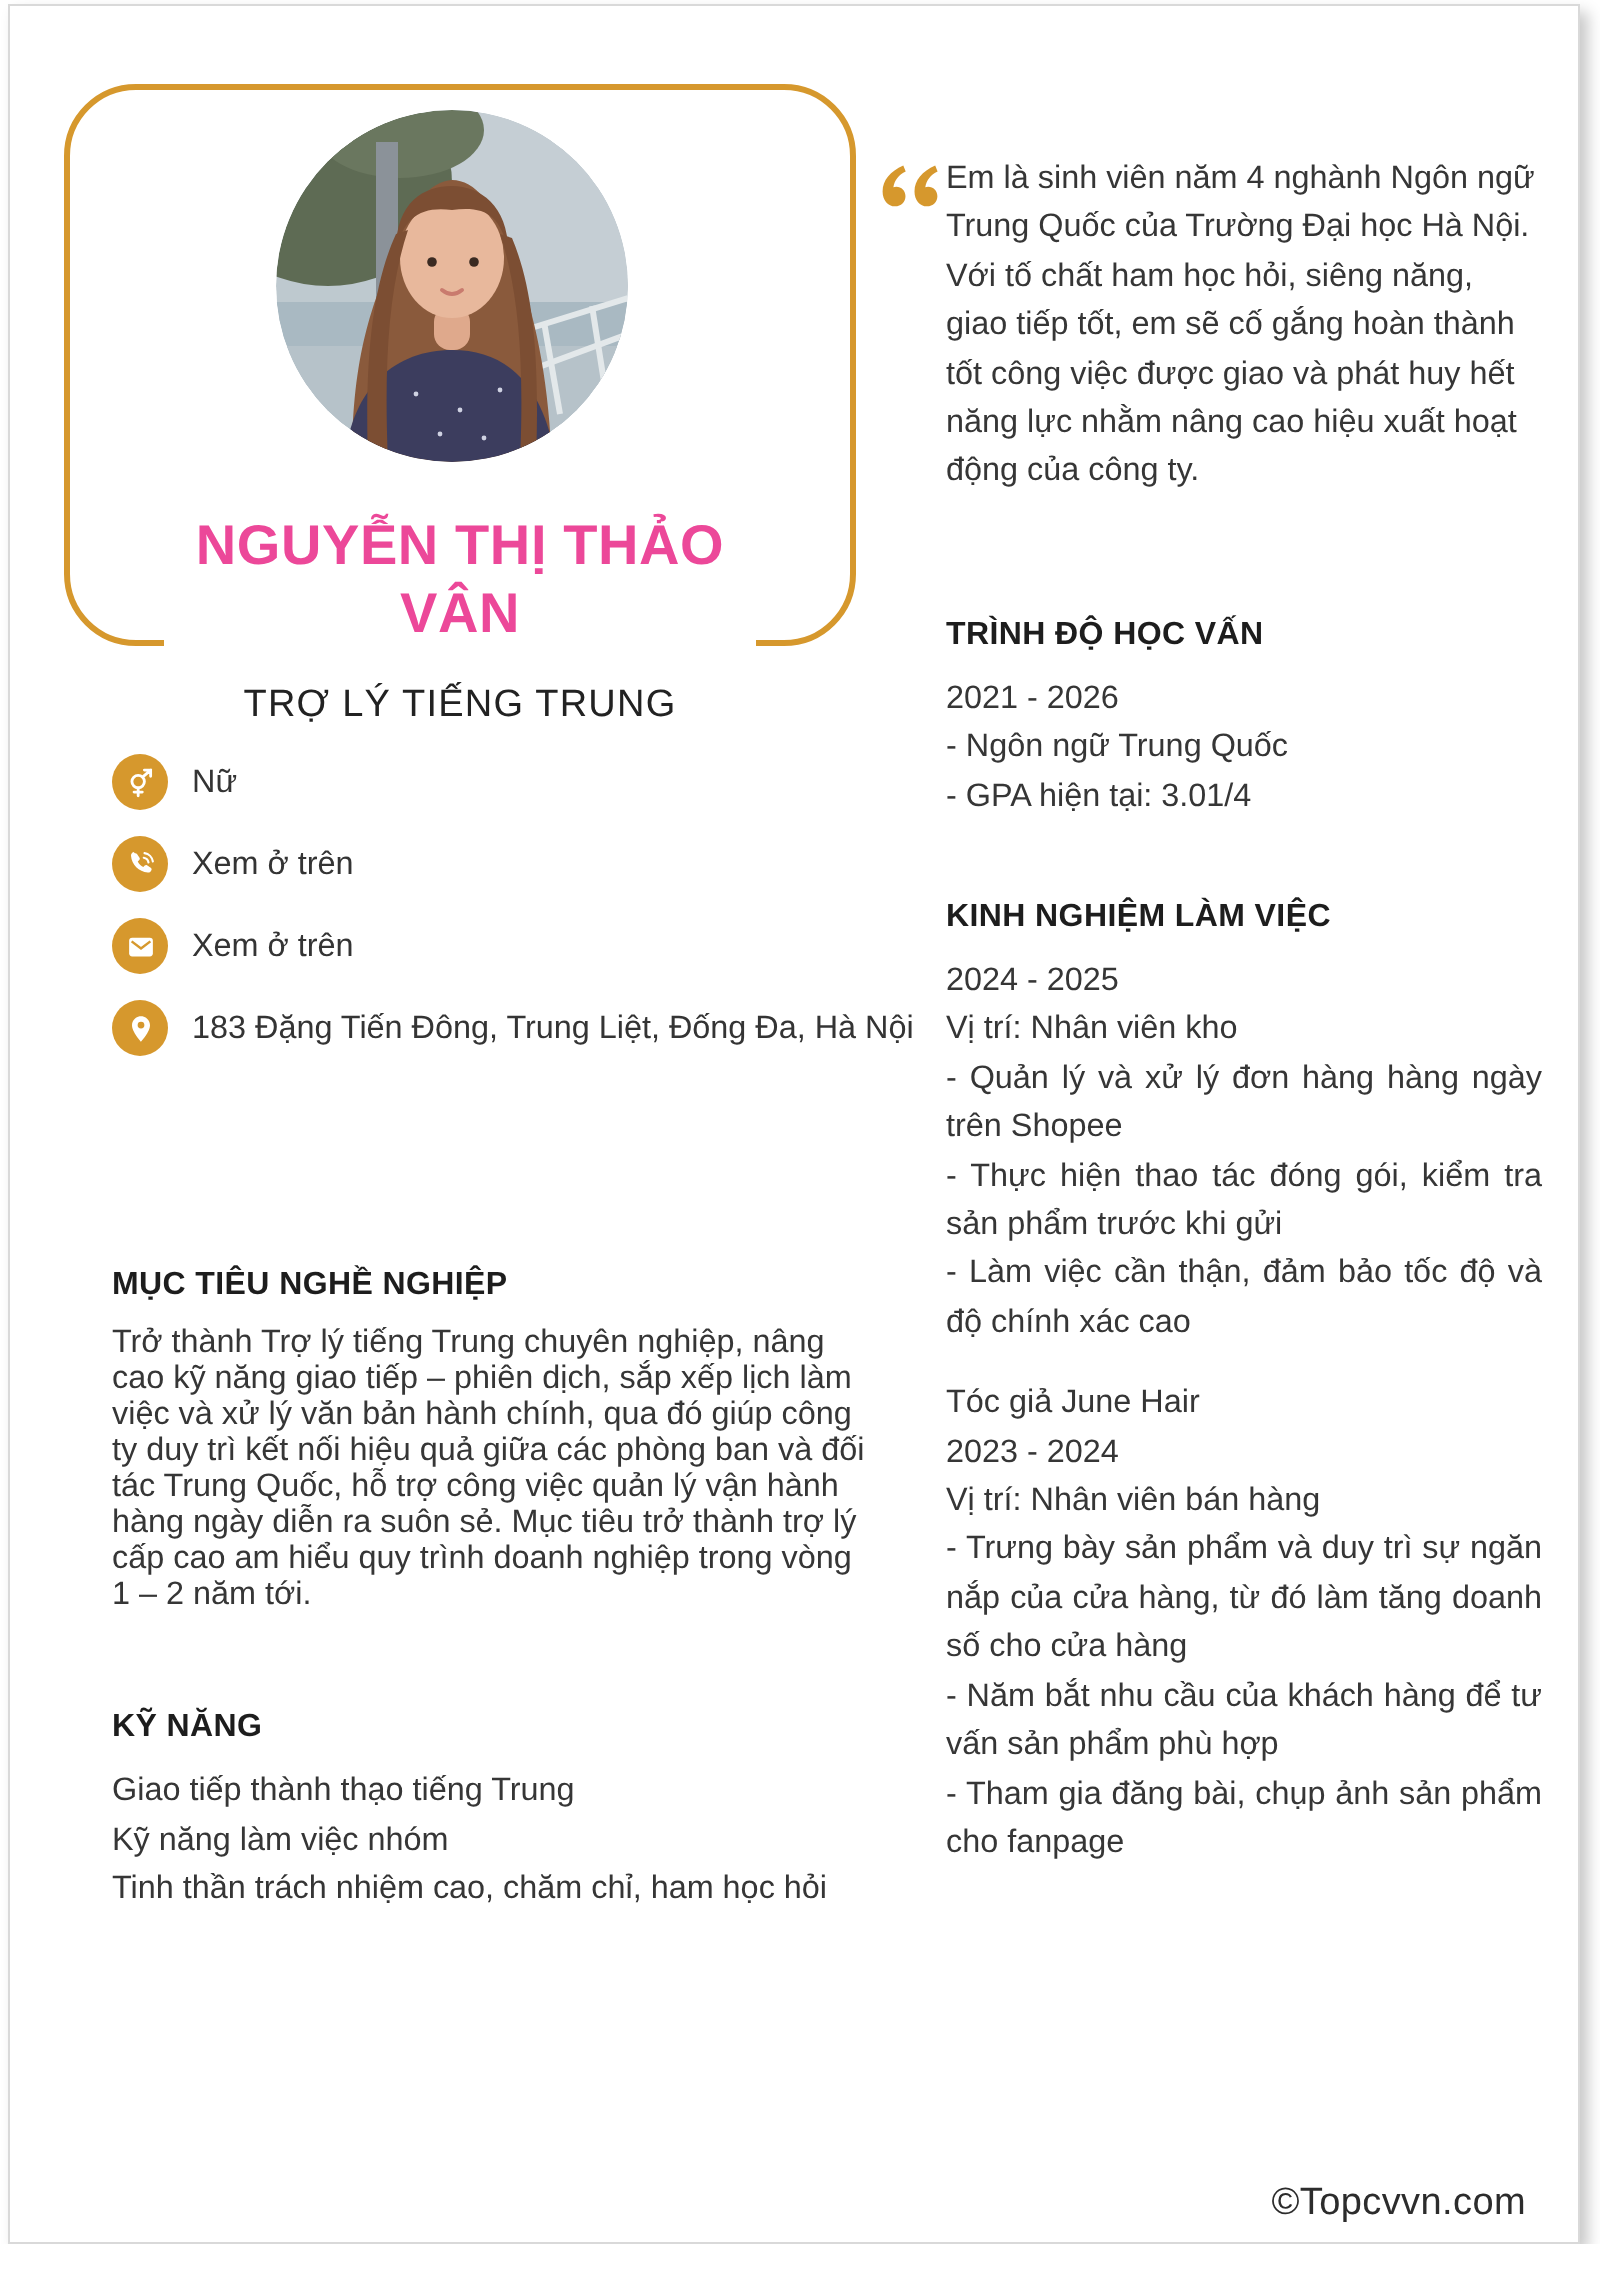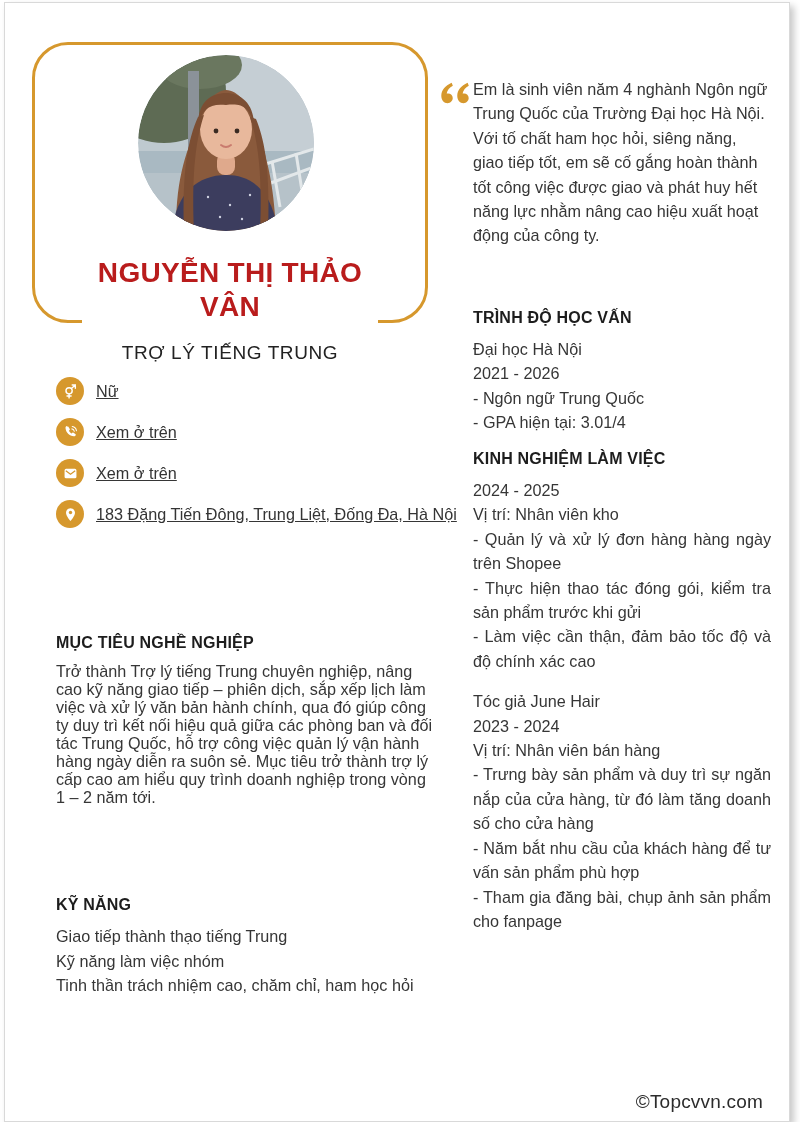--- a/index.html
+++ b/index.html
@@ -23,40 +23,40 @@
   .photo {
     position:absolute; left:133px; top:52px; width:176px; height:176px;
     border-radius:50%; overflow:hidden; z-index:2;
   }
   .name-box {
     position:absolute; left:77px; top:251px; width:296px;
     background:#fff; z-index:3; text-align:center; padding:2px 0 6px;
   }
   .name {
     margin:0; font-size:28px; line-height:34px; font-weight:700;
-    color:#b91c1c; letter-spacing:.3px;
+    color:#ec4899; letter-spacing:.3px;
   }
   .subtitle {
     position:absolute; left:27px; top:339px; width:396px; z-index:3;
     text-align:center; font-size:19px; font-weight:500; color:#222;
     letter-spacing:.6px;
   }
 
-  .contacts { position:absolute; left:51px; top:374px; width:380px; list-style:none; margin:0; padding:0;text-decoration:underline; }
+  .contacts { position:absolute; left:51px; top:374px; width:380px; list-style:none; margin:0; padding:0; }
   .contact-row { display:flex; align-items:center; margin-bottom:13px; height:28px; }
   .contact-icon {
     flex:0 0 28px; width:28px; height:28px; border-radius:50%;
     background:var(--accent); display:flex; align-items:center; justify-content:center;
     margin-right:12px;
   }
   .contact-text { font-size:16.2px; color:#343434; white-space:nowrap; }
 
   .left-sections { position:absolute; left:51px; width:378px; }
   .sec-objective { top:628px; }
-  .sec-skills   { top:890px; }
+  .sec-skills   { top:849px; }
   h2.sec-heading {
     margin:0 0 8px; font-size:16px; line-height:23px; font-weight:700;
     color:var(--heading); letter-spacing:.2px;
   }
   .objective-body { margin:0; font-size:16.2px; line-height:18px; color:var(--body); }
   .skills-list { margin:0; padding:0; list-style:none; font-size:16.2px; line-height:24.5px; }
   .skills-list li.justify { text-align:justify; }
 
   
   .right-block { position:absolute; left:433px; width:335px; }
@@ -197,21 +197,20 @@
     <svg class="quote-mark" viewBox="0 0 30 22">
       <path d="M12.4 1.2 C6.5 3.8 3 7.9 3 13 3 17 5.4 19.8 8.7 19.8 11.4 19.8 13.4 17.8 13.4 15.2 13.4 12.7 11.6 10.9 9.2 10.9 8.7 10.9 8.3 11 7.9 11.1 8.4 8 10.4 5.5 13.5 4 Z"></path>
       <path d="M26.9 1.2 C21 3.8 17.5 7.9 17.5 13 17.5 17 19.9 19.8 23.2 19.8 25.9 19.8 27.9 17.8 27.9 15.2 27.9 12.7 26.1 10.9 23.7 10.9 23.2 10.9 22.8 11 22.4 11.1 22.9 8 24.9 5.5 28 4 Z"></path>
     </svg>
     <p class="quote-text">Em là sinh viên năm 4 nghành Ngôn ngữ Trung Quốc của Trường Đại học Hà Nội. Với tố chất ham học hỏi, siêng năng, giao tiếp tốt, em sẽ cố gắng hoàn thành tốt công việc được giao và phát huy hết năng lực nhằm nâng cao hiệu xuất hoạt động của công ty.</p>
   </div>
 
   <div class="right-block edu-block">
     <div class="right-inner">
       <h2 class="sec-heading">TRÌNH ĐỘ HỌC VẤN</h2>
-      <div class="plain-line">Đại học Hà Nội</div>
       <div class="plain-line">2021 - 2026</div>
       <div class="plain-line">- Ngôn ngữ Trung Quốc</div>
       <div class="plain-line">- GPA hiện tại: 3.01/4</div>
     </div>
   </div>
 
   <div class="right-block exp-block">
     <div class="right-inner">
       <h2 class="sec-heading">KINH NGHIỆM LÀM VIỆC</h2>
 

